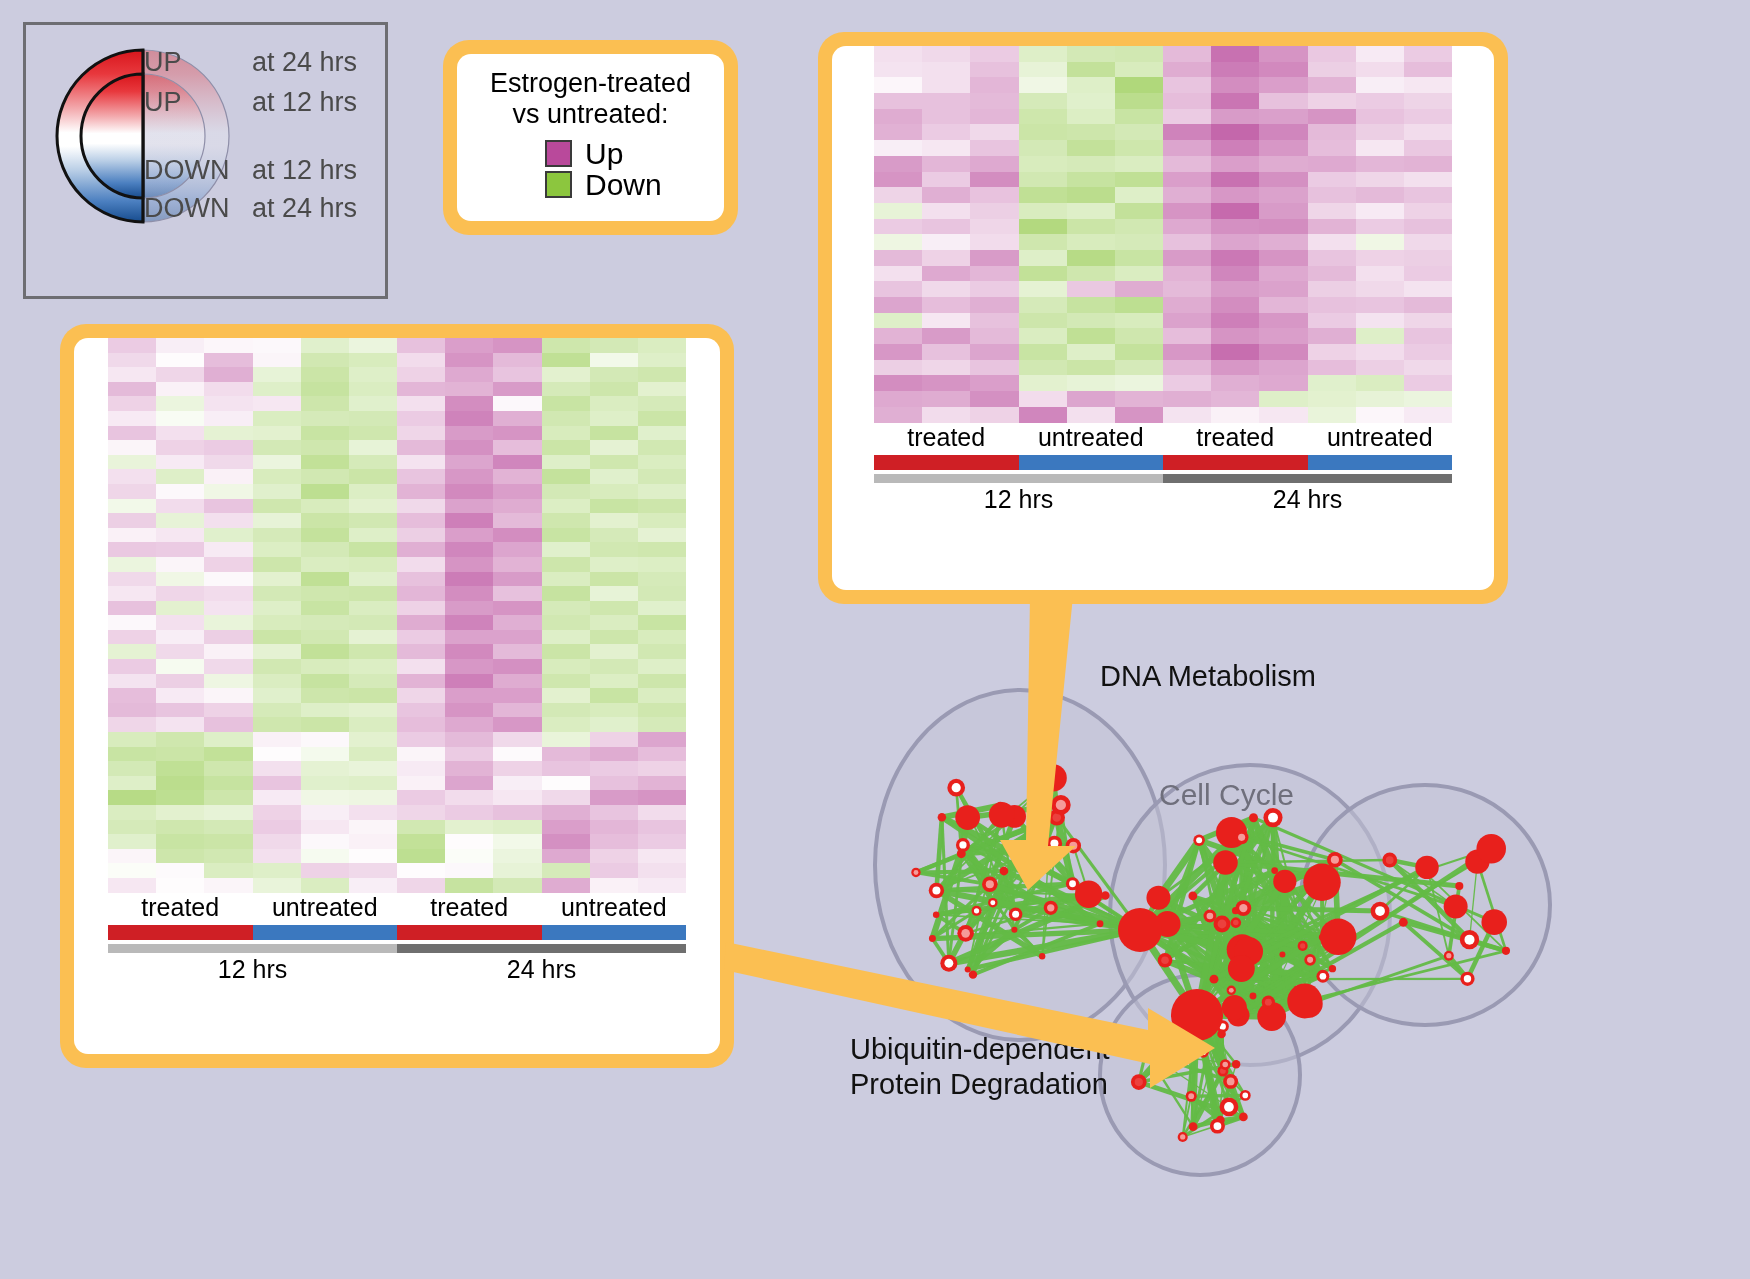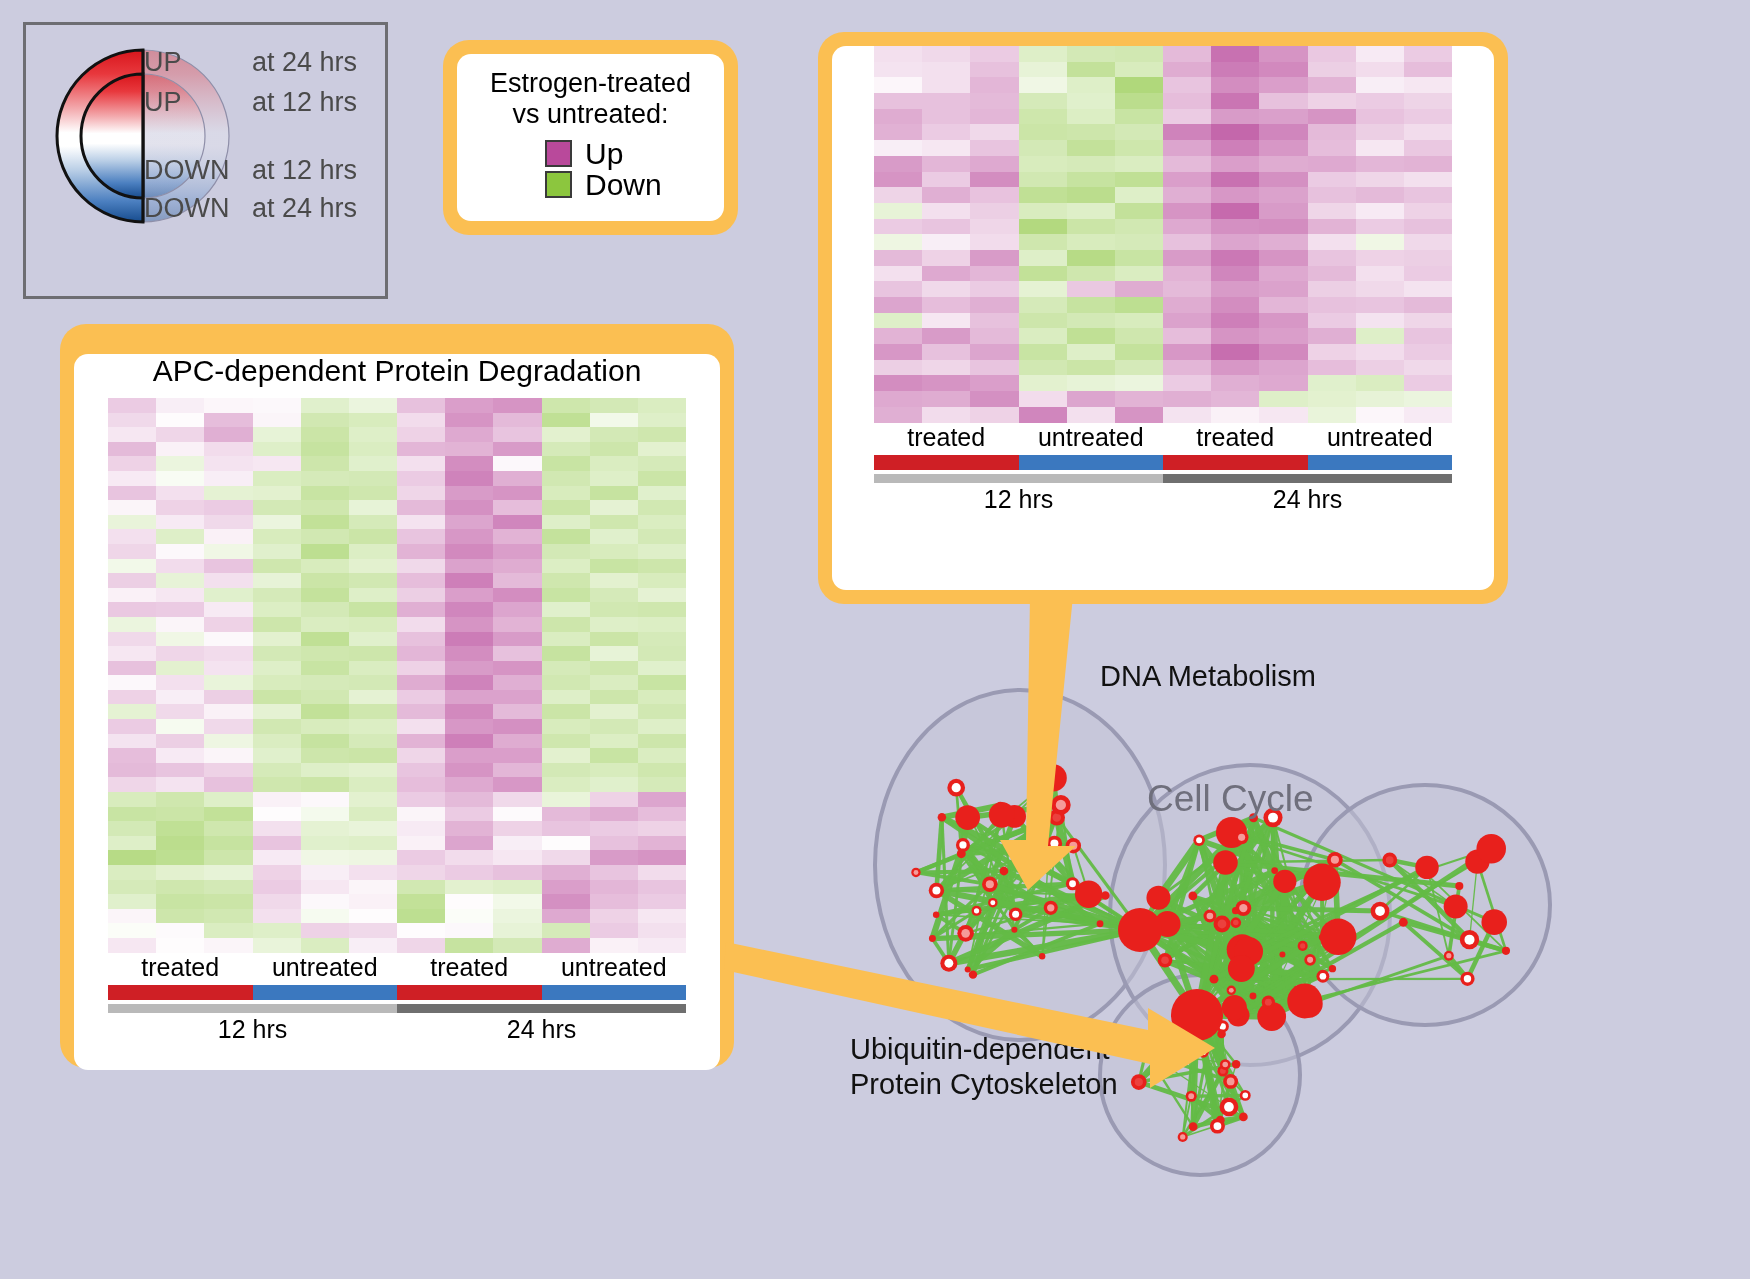--- a/index.html
+++ b/index.html
@@ -77,21 +77,21 @@
   .cond-labels span{text-align:center;font-size:25px;color:#000;}
   .cond-bar{display:grid;grid-template-columns:repeat(4,1fr);height:15px;margin-top:3px;}
   .time-bar{display:grid;grid-template-columns:repeat(2,1fr);height:9px;margin-top:4px;}
   .time-labels{display:grid;grid-template-columns:repeat(2,1fr);margin-top:2px;}
   .time-labels span{text-align:center;font-size:25px;color:#000;}
 
   
   #network{position:absolute;left:795px;top:615px;width:955px;height:664px;}
   .net-label{position:absolute;white-space:nowrap;}
   #lbl-dna{left:305px;top:45px;font-size:29px;color:#111;}
-  #lbl-cc{left:352px;top:163px;font-size:37px;color:#6f6f7c;}
+  #lbl-cc{left:364px;top:163px;font-size:30px;color:#6f6f7c;}
   #lbl-mt{left:580px;top:372px;font-size:29px;color:#6f6f7c;line-height:1.22;}
   #lbl-ubq{left:55px;top:417px;font-size:29px;color:#111;line-height:1.22;}
 </style>
 </head>
 <body>
 
 <div id="stage">
 
   <div id="legend-box">
     <div id="legend-circle-wrap">
@@ -480,21 +480,20 @@
         <div class="time-labels">
           <span>12 hrs</span>
           <span>24 hrs</span>
         </div>
       </div>
     </div>
   </div>
 
   <div class="card" id="apc-card">
     <div class="card-inner">
-      <div class="panel-title">APC-dependent Protein Degradation</div>
       <div class="heat" id="heat-apc" style="grid-template-columns: repeat(12, 1fr); width: 578px; grid-auto-rows: 14.6px;">
           <i style="background: rgb(235, 203, 227);"></i>
           <i style="background: rgb(248, 238, 246);"></i>
           <i style="background: rgb(252, 246, 250);"></i>
           <i style="background: rgb(252, 248, 251);"></i>
           <i style="background: rgb(224, 240, 204);"></i>
           <i style="background: rgb(235, 245, 222);"></i>
           <i style="background: rgb(231, 193, 221);"></i>
           <i style="background: rgb(218, 158, 202);"></i>
           <i style="background: rgb(214, 148, 196);"></i>
@@ -1516,21 +1515,21 @@
           <circle cx="422.42984796107805" cy="511.07852805274996" r="3.8981136432546153" fill="#ffffff"></circle>
           <circle cx="345" cy="315" r="22" fill="#e8201c"></circle>
           <circle cx="402" cy="400" r="26" fill="#e8201c"></circle>
         </g>
       </svg>
 
     <div class="net-label" id="lbl-dna">DNA Metabolism</div>
     <div class="net-label" id="lbl-cc">Cell Cycle</div>
     <div class="net-label" id="lbl-ubq">
       <div>Ubiquitin-dependent</div>
-      <div>Protein Cytoskeleton</div>
+      <div>Protein Degradation</div>
     </div>
   </div>
 
   <svg id="connectors" width="1750" height="1279" style="position:absolute;left:0;top:0;pointer-events:none;">
       <path d="M1030 596 L1073 596 L1048 846 L1076 846 L1028 890 L1000 840 L1026 840 Z" fill="#fbbf52"></path>
       <path d="M726 942 L1148 1030 L1148 1008 L1215 1048 L1150 1088 L1150 1064 L724 970 Z" fill="#fbbf52"></path>
     </svg>
 </div>
 
 </body></html>

